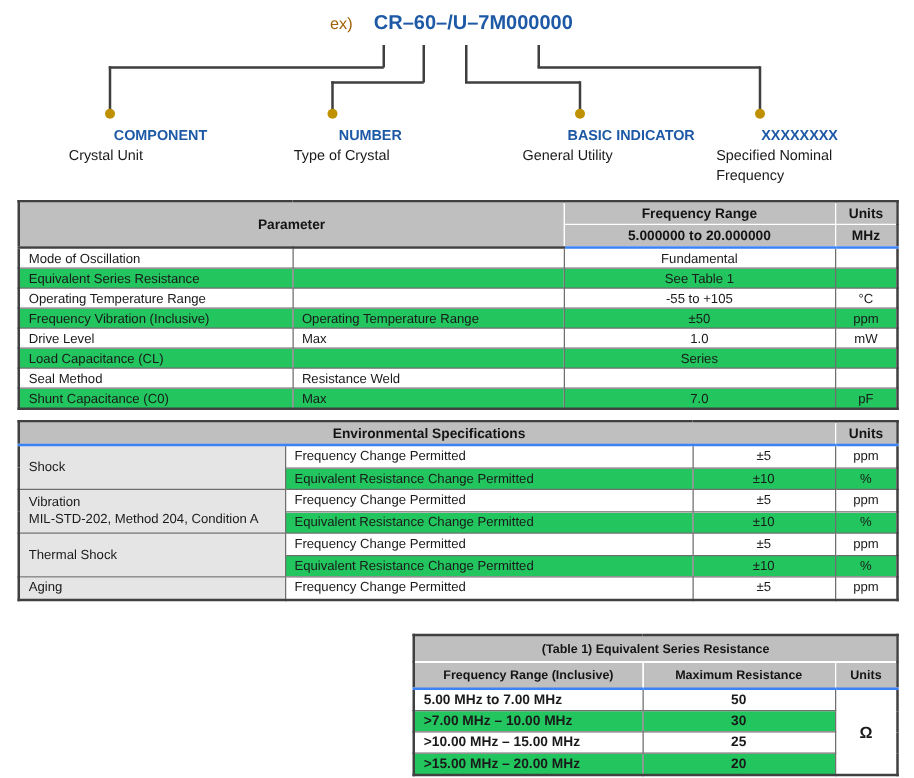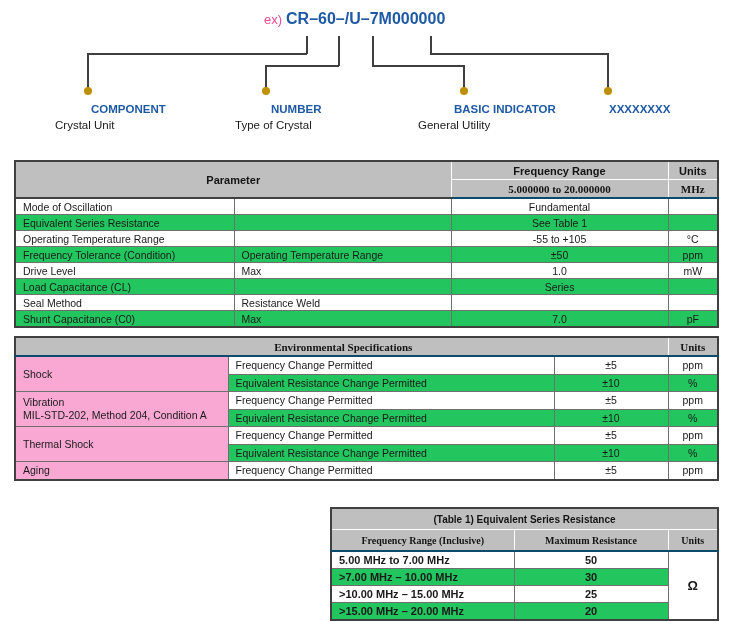--- a/index.html
+++ b/index.html
@@ -3,39 +3,39 @@
 <meta charset="utf-8">
 <style>
   html,body{margin:0;padding:0;background:#ffffff;}
   body{
     width:731px;height:622px;position:relative;overflow:hidden;
     font-family:"Liberation Sans", sans-serif;color:#1a1a1a;
     -webkit-font-smoothing:antialiased;
   }
   
   .partnum{position:absolute;left:264px;top:10px;font-size:16px;font-weight:bold;color:#1E59A6;white-space:nowrap;}
-  .partnum .ex{font-size:13px;font-weight:normal;color:#ec4899;margin-right:4px;}
+  .partnum .ex{font-size:13px;font-weight:normal;color:#a16207;margin-right:17px;}
   .cl{position:absolute;background:#3f3f3f;}
   .dot{position:absolute;width:8px;height:8px;border-radius:50%;background:#BF9000;}
   .seg{position:absolute;font-size:11.5px;line-height:16px;}
   .seg .lab{font-weight:bold;color:#1E59A6;margin-left:36px;}
   .seg .desc{color:#1a1a1a;}
   
   table.tbl{border-collapse:collapse;table-layout:fixed;position:absolute;
     font-size:10.5px;color:#1a1a1a;}
   table.tbl th,table.tbl td{overflow:hidden;white-space:nowrap;}
   table.tbl td{border:1px solid #6f6f6f;padding:0 7px;height:15px;}
   table.tbl th{background:#BFBFBF;border:1px solid #ffffff;font-weight:bold;
     font-size:11px;color:#141414;height:17px;padding:0 6px;}
   table.tbl{border:2px solid #404040;}
-  table.tbl thead tr:last-child th{border-bottom:2px solid #0c4a6e;font-family:Liberation Serif, serif;}
+  table.tbl thead tr:last-child th{border-bottom:2px solid #3b82f6;}
   table.tbl th[rowspan]{border-bottom:2px solid #404040;}
   tr.stripe td{background:#22c55e;}
   td.c{text-align:center;}
-  td.grp{background:#f9a8d4;}
+  td.grp{background:#e5e5e5;}
   
   #maintbl{left:14px;top:160px;width:703px;}
   
   #envtbl{left:14px;top:336px;width:703px;}
   #envtbl td{height:16.5px;}
   #envtbl th.envtitle{text-align:center;padding-left:9px;}
   #envtbl td.grp{line-height:13px;}
   
   #restbl{left:330px;top:507px;width:387px;}
   #restbl th{height:20px;font-size:10px;text-align:center;}
@@ -80,20 +80,21 @@
 <div class="seg" style="left:235px;top:101px;">
   <div class="lab">NUMBER</div>
   <div class="desc">Type of Crystal</div>
 </div>
 <div class="seg" style="left:418px;top:101px;">
   <div class="lab">BASIC INDICATOR</div>
   <div class="desc">General Utility</div>
 </div>
 <div class="seg" style="left:573px;top:101px;width:108px;white-space:normal;">
   <div class="lab">XXXXXXXX</div>
+  <div class="desc">Specified Nominal Frequency</div>
 </div>
 
 <table class="tbl" id="maintbl">
   <colgroup>
       <col style="width:219px">
       <col style="width:217px">
       <col style="width:217px">
       <col style="width:50px">
     </colgroup>
   <thead>
@@ -120,21 +121,21 @@
       <td class="c">See Table 1</td>
       <td class="c"></td>
     </tr>
     <tr>
       <td>Operating Temperature Range</td>
       <td></td>
       <td class="c">-55 to +105</td>
       <td class="c">°C</td>
     </tr>
     <tr class="stripe">
-      <td>Frequency Tolerance (Condition)</td>
+      <td>Frequency Vibration (Inclusive)</td>
       <td>Operating Temperature Range</td>
       <td class="c">±50</td>
       <td class="c">ppm</td>
     </tr>
     <tr>
       <td>Drive Level</td>
       <td>Max</td>
       <td class="c">1.0</td>
       <td class="c">mW</td>
     </tr>

